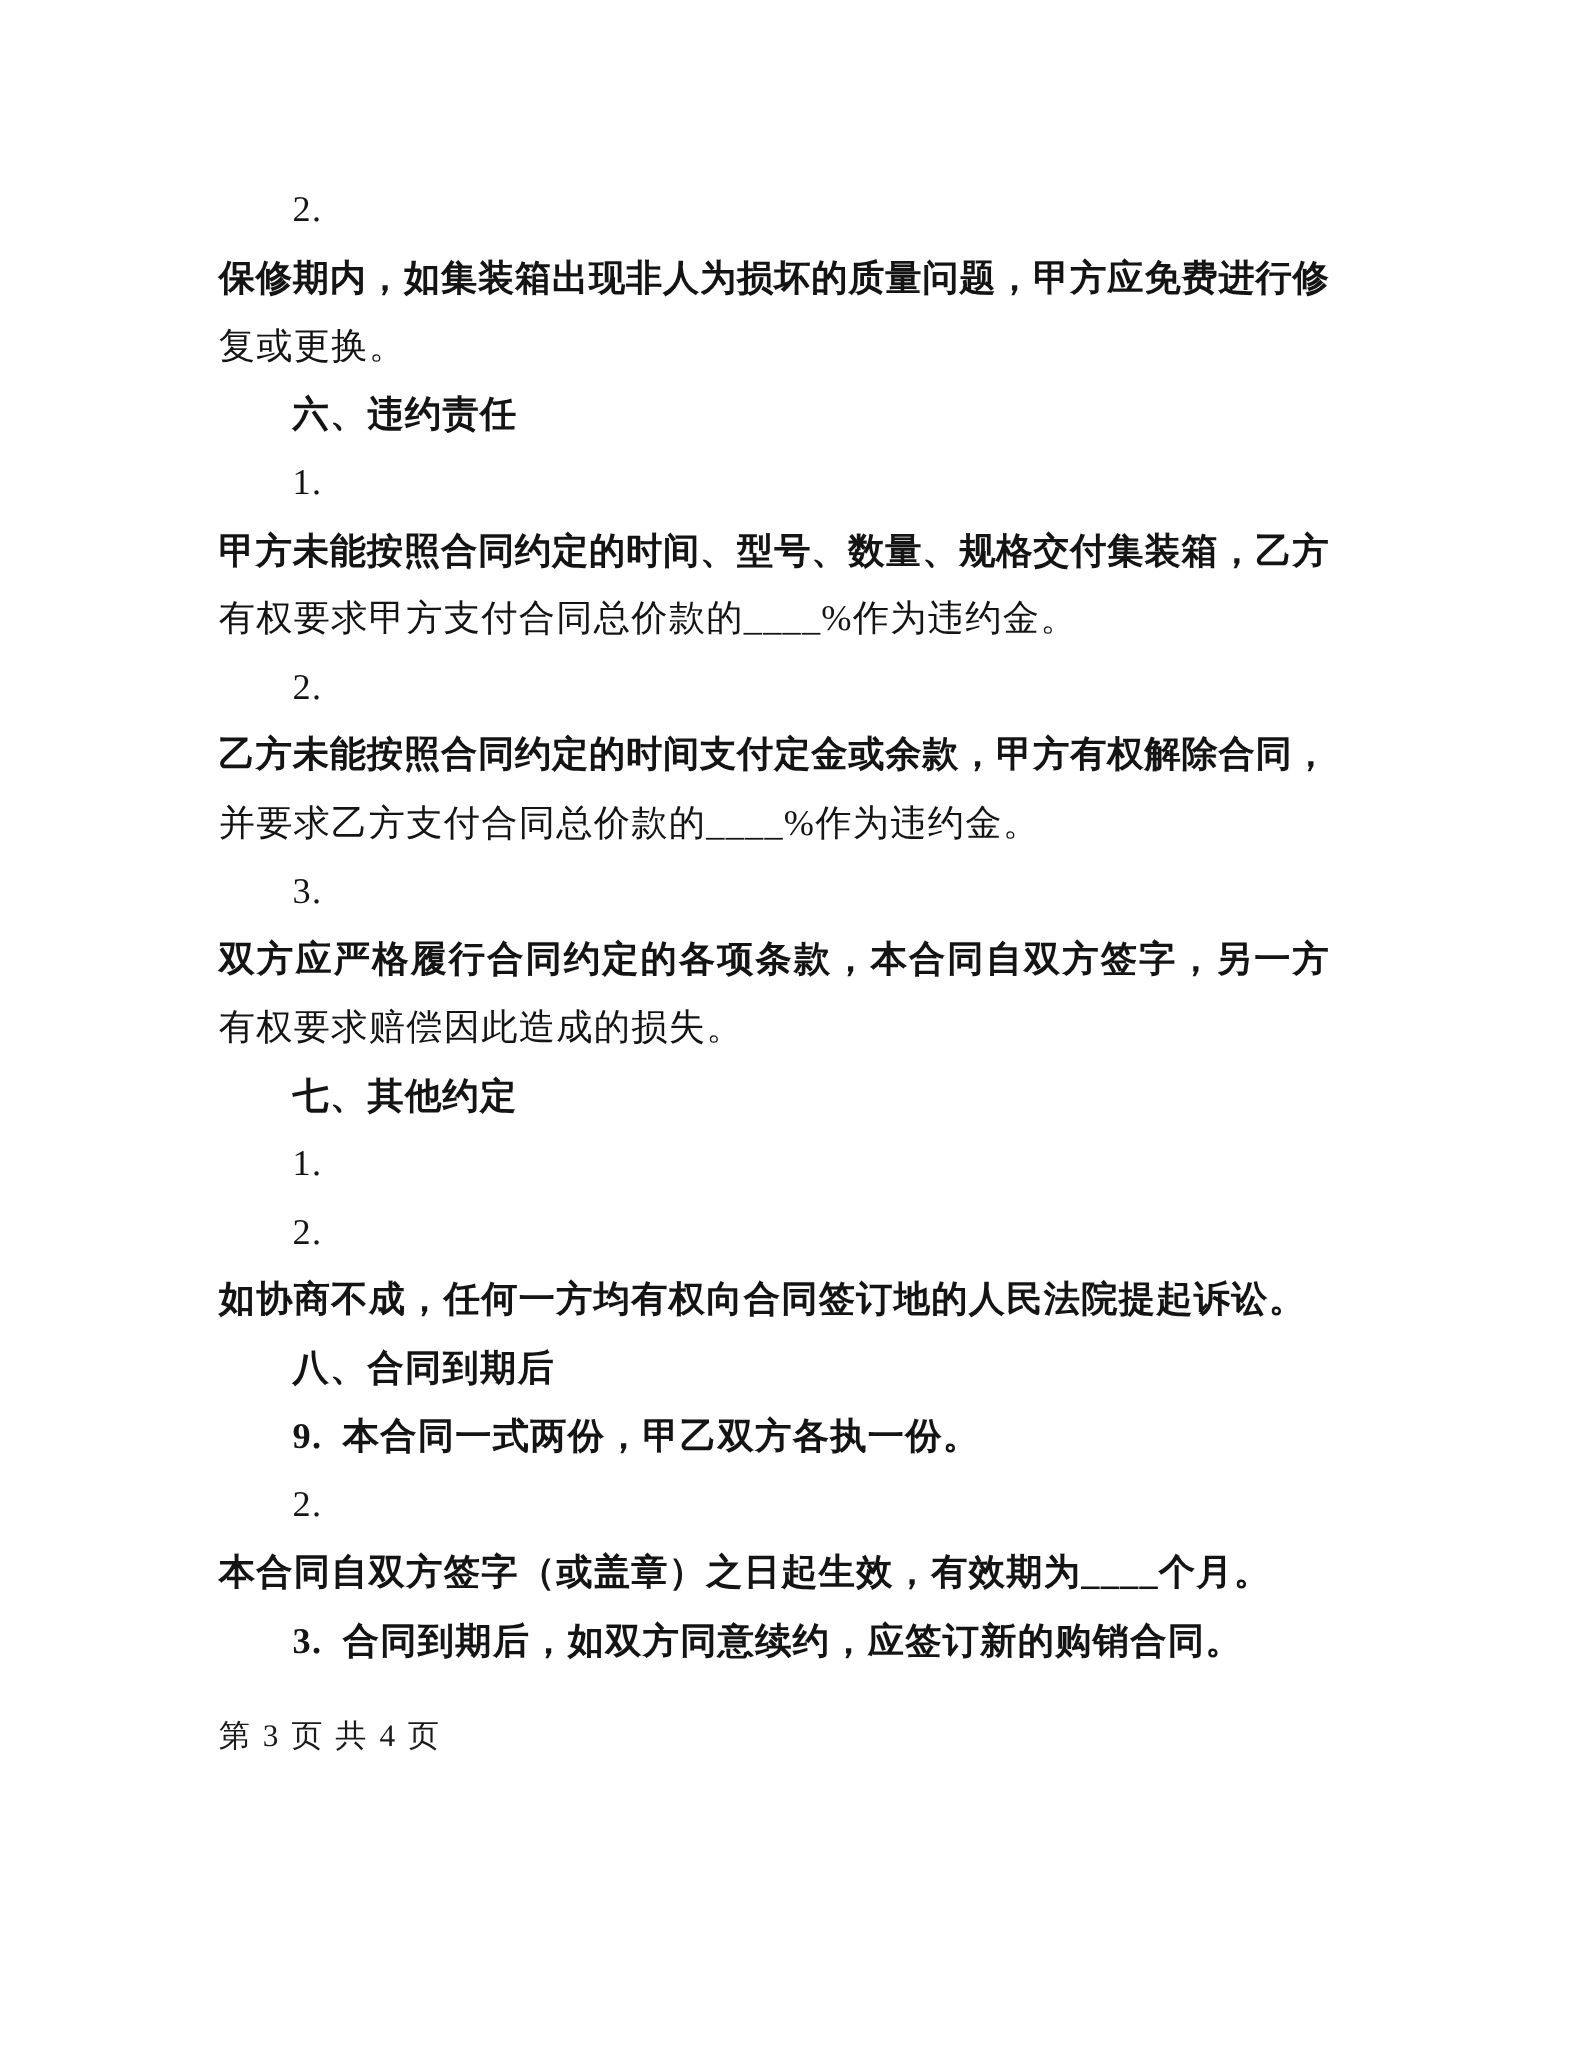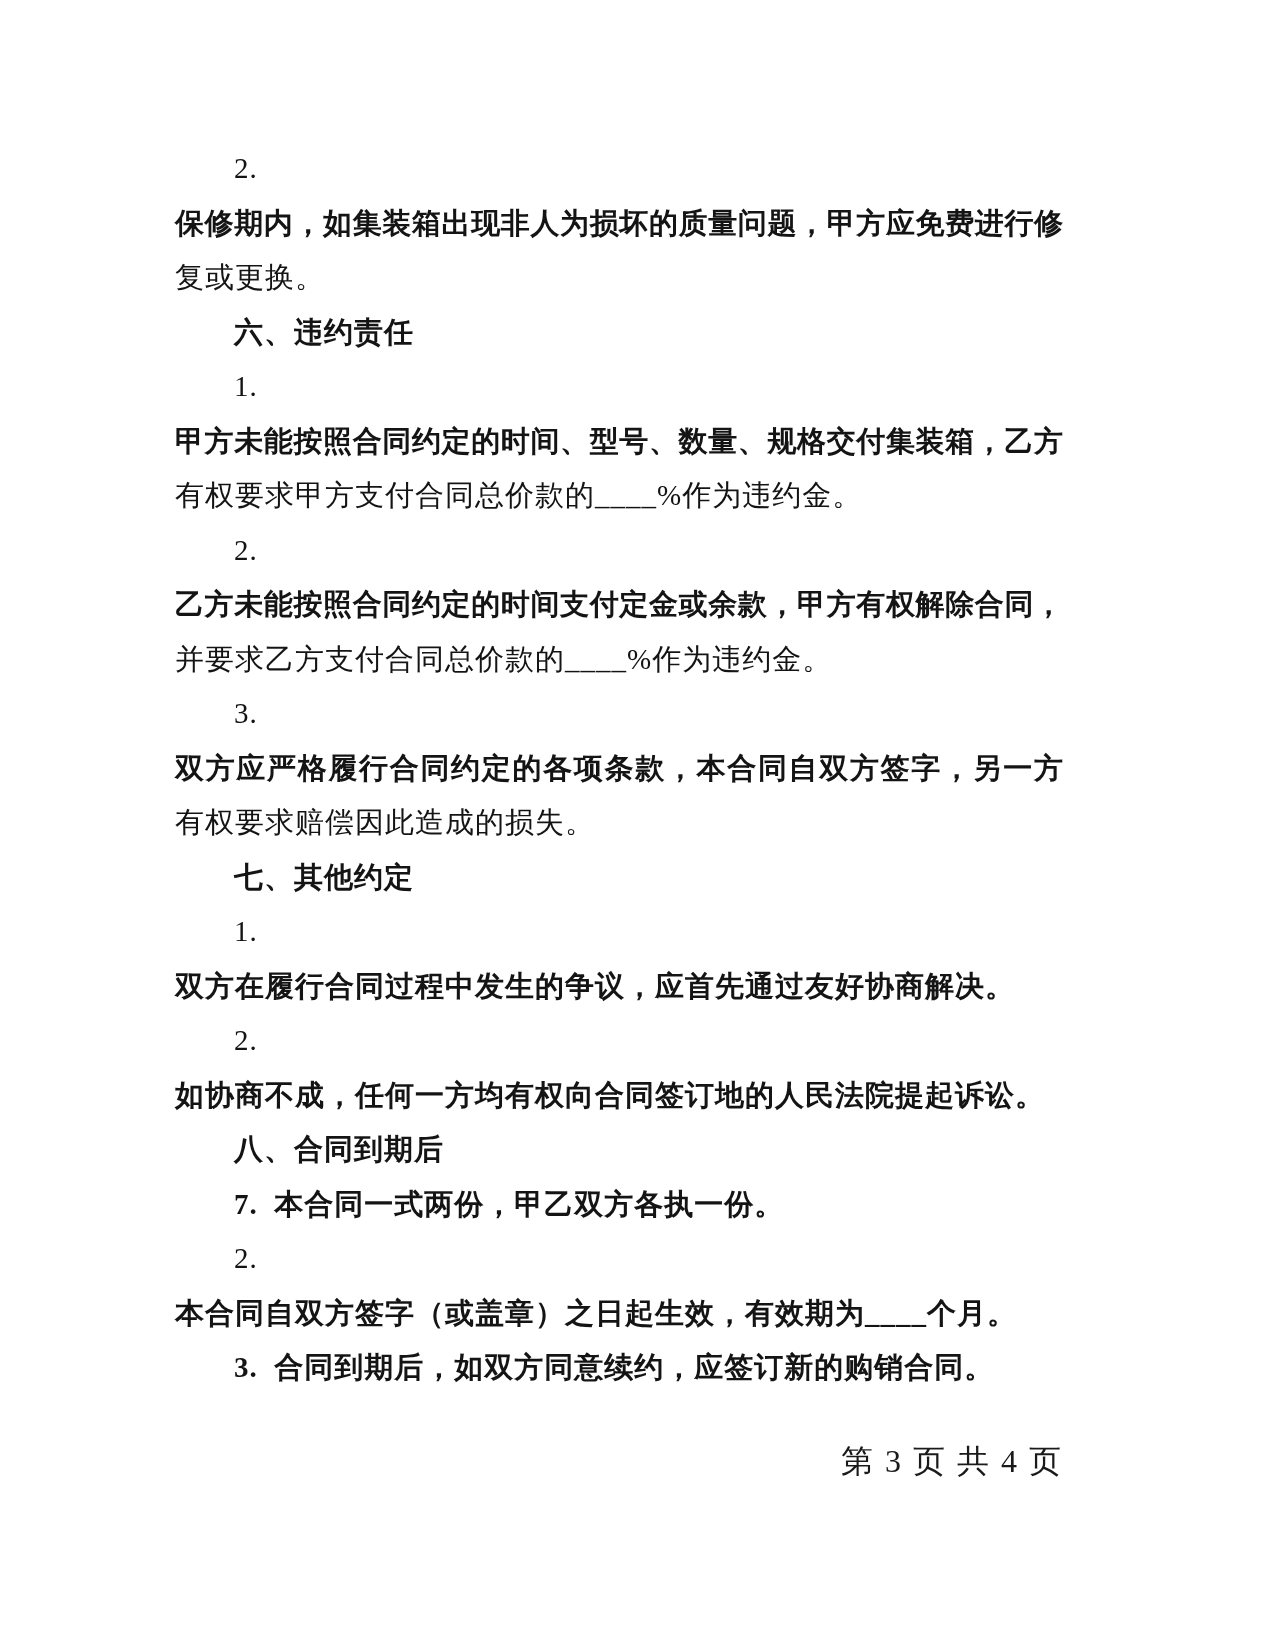--- a/index.html
+++ b/index.html
@@ -39,23 +39,23 @@
     font-weight: 700;
   }
   
   .content p.full {
     letter-spacing: 0;
     text-align: justify;
     text-align-last: justify;
     font-weight: bold;
   }
   .footer {
-    margin-top: 46px;
-    text-align: right;
-    font-size: 32px;
+    margin-top: 30px;
+    text-align: left;
+    font-size: 25px;
     line-height: 40px;
     letter-spacing: 2px;
     white-space: pre-wrap;
     color: #1a1a1a;
     font-weight: 400;
   }
 </style>
 </head>
 <body>
 
@@ -70,23 +70,22 @@
       <p class="line body full">甲方未能按照合同约定的时间、型号、数量、规格交付集装箱，乙方</p>
       <p class="line body">有权要求甲方支付合同总价款的____%作为违约金。</p>
       <p class="line num">2.</p>
       <p class="line body full">乙方未能按照合同约定的时间支付定金或余款，甲方有权解除合同，</p>
       <p class="line body">并要求乙方支付合同总价款的____%作为违约金。</p>
       <p class="line num">3.</p>
       <p class="line body full">双方应严格履行合同约定的各项条款，本合同自双方签字，另一方</p>
       <p class="line body">有权要求赔偿因此造成的损失。</p>
       <p class="line heading">七、其他约定</p>
       <p class="line num">1.</p>
-      <p class="line bold-body">双方在履行合同过程中发生的争议，应首先通过友好协商解决。</p>
       <p class="line num">2.</p>
       <p class="line bold-body">如协商不成，任何一方均有权向合同签订地的人民法院提起诉讼。</p>
       <p class="line heading">八、合同到期后</p>
-      <p class="line bold-item">7.  本合同一式两份，甲乙双方各执一份。</p>
+      <p class="line bold-item">9.  本合同一式两份，甲乙双方各执一份。</p>
       <p class="line num">2.</p>
       <p class="line bold-body">本合同自双方签字（或盖章）之日起生效，有效期为____个月。</p>
       <p class="line bold-item">3.  合同到期后，如双方同意续约，应签订新的购销合同。</p>
     </div>
   <div class="footer">第 3 页 共 4 页</div>
 </div>
 
 </body></html>

